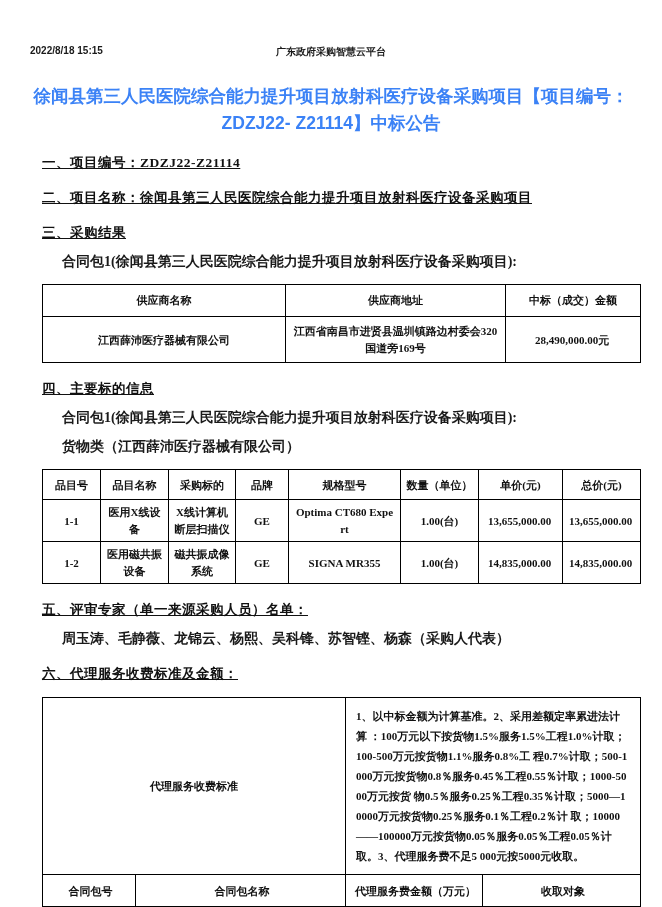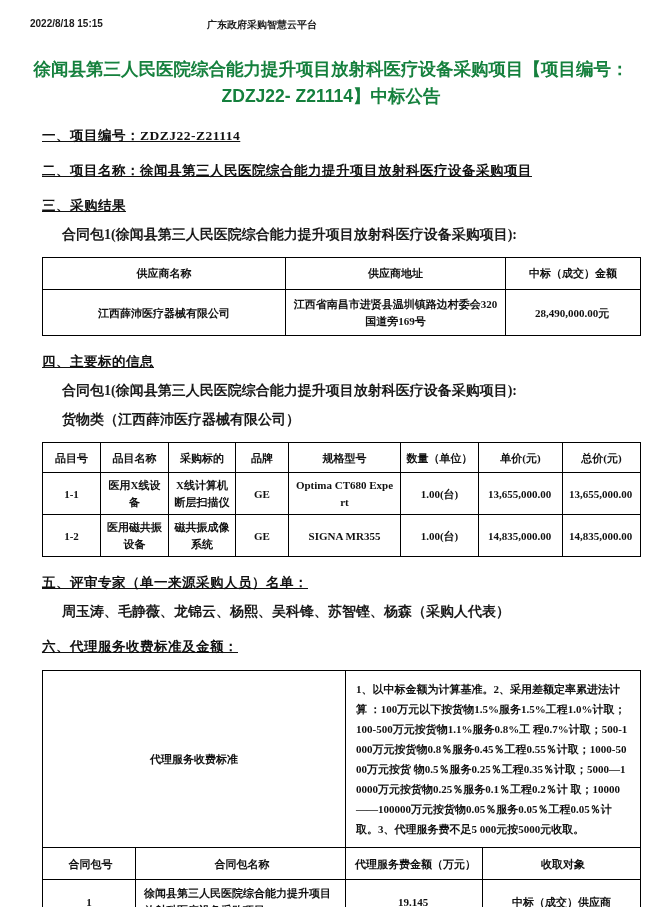--- a/index.html
+++ b/index.html
@@ -11,39 +11,40 @@
     font-family: "Liberation Serif", "DejaVu Serif", serif;
     color: #1a1a1a;
     font-weight: bold;
   }
   .page { padding-bottom: 20px; }
 
   
   .print-header {
     display: flex;
     align-items: flex-start;
-    padding: 18px 30px 0 30px;
+    padding: 10px 30px 0 30px;
     font-family: "Liberation Sans", "DejaVu Sans", sans-serif;
     font-size: 10px;
     font-weight: bold;
     color: #1a1a1a;
+    margin-top: 35px;
   }
   .ph-left  { flex: 1; text-align: left; }
-  .ph-center{ flex: 1.4; }
+  .ph-center{ flex: 1.4; text-align: center; }
   .ph-right { flex: 1; }
 
   
   .title {
     margin: 24px 30px 4px 30px;
     text-align: center;
     font-family: "Liberation Sans", "DejaVu Sans", sans-serif;
     font-size: 17.5px;
     font-weight: bold;
     line-height: 1.55;
-    color: #15803d;
+    color: #3b82f6;
   }
   .print-row {
     text-align: right;
     padding: 10px 48px 0 0;
     font-size: 11px;
   }
   .print-btn { color: #333; cursor: pointer; }
 
   
   .content { margin: 4px 22px 0 42px; }

